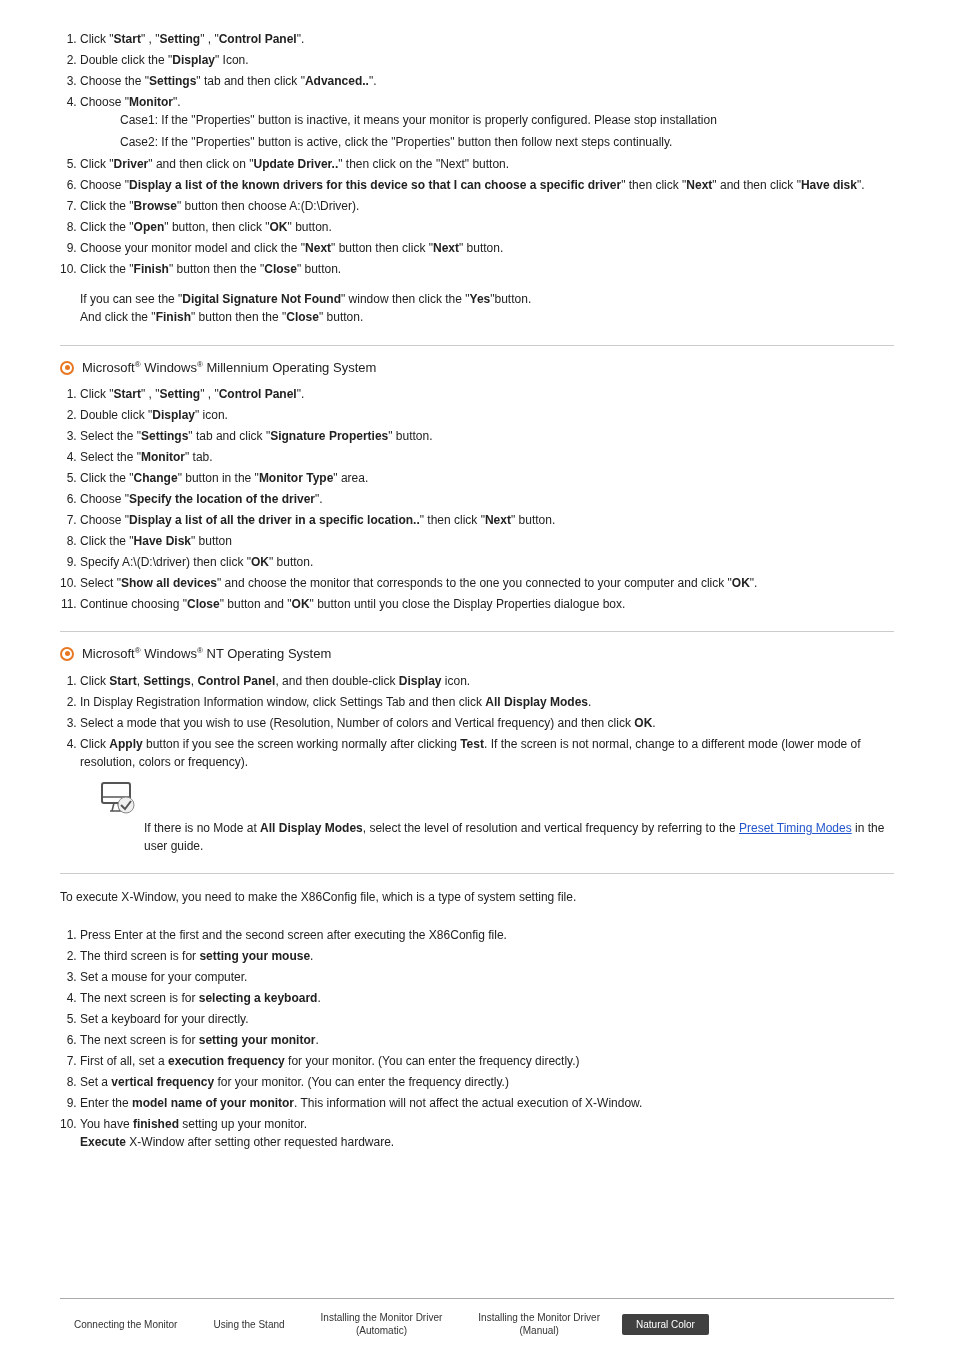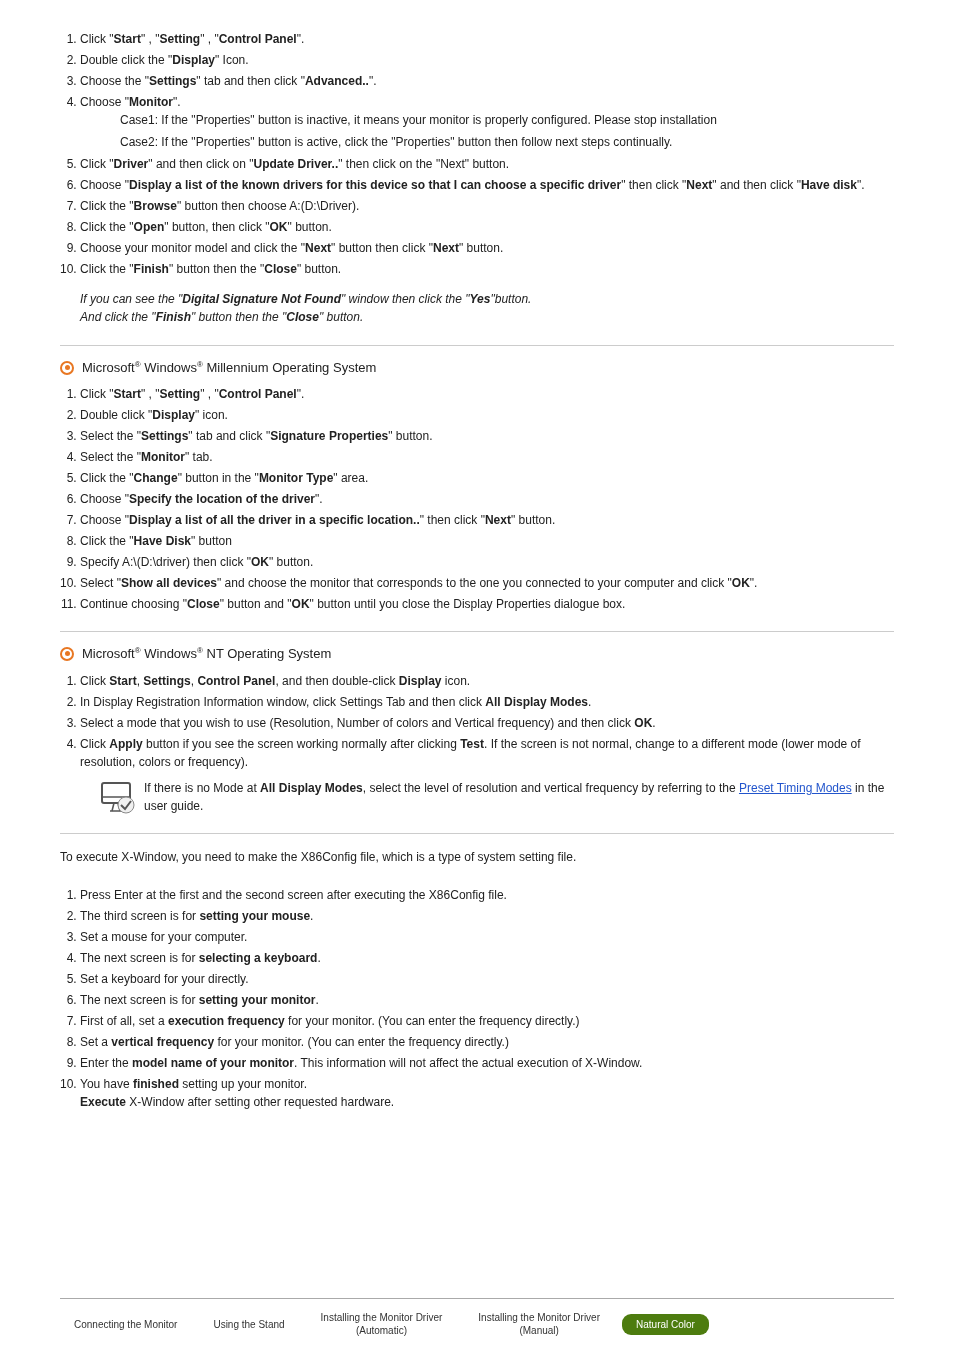--- a/index.html
+++ b/index.html
@@ -79,30 +79,30 @@
       height: 36px;
       flex-shrink: 0;
       margin-right: 8px;
     }
     .note-icon svg {
       width: 36px;
       height: 36px;
     }
     .note-text {
       line-height: 1.5;
+      margin-top: 40px;
     }
     .indent-block {
       margin-left: 40px;
       margin-bottom: 4px;
       line-height: 1.5;
     }
     .digital-sig-block {
       margin: 12px 0 19px 20px;
       line-height: 1.5;
-      font-style: italic;
     }
     a { color: #2255cc; text-decoration: underline; }
     .footer {
       border-top: 1px solid #aaa;
       margin-top: 20px;
       padding: 8px 0 10px 0;
       display: flex;
       align-items: center;
       font-size: 10px;
       color: #333;
@@ -110,23 +110,23 @@
     }
     .footer-tab {
       padding: 4px 14px;
       font-size: 10px;
       color: #333;
       white-space: nowrap;
       line-height: 1.3;
       text-align: center;
     }
     .footer-tab.active {
-      background: #4d7c0f;
+      background: #404040;
       color: #fff;
-      border-radius: 9px;
+      border-radius: 2px;
       text-align: right;
     }
   </style>
 </head>
 <body>
 
 <div class="page">
   <div class="main-content">
 
     <div class="section">

